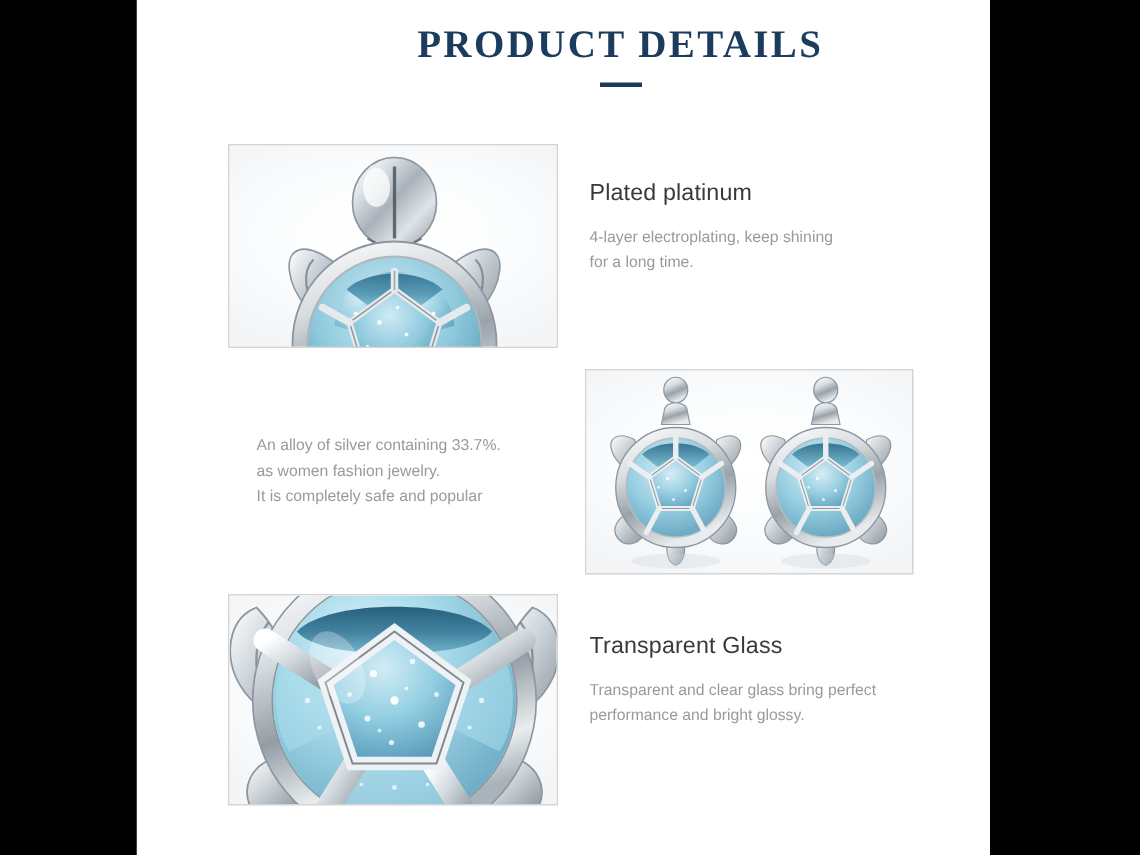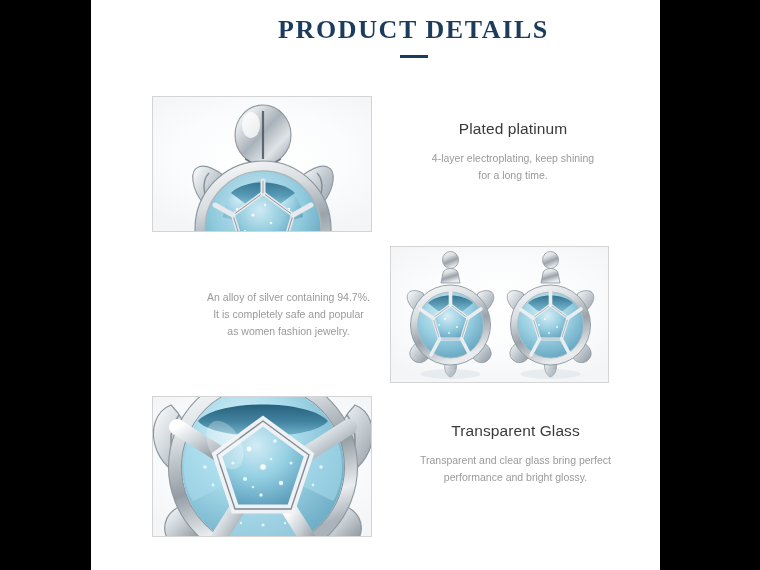--- a/index.html
+++ b/index.html
@@ -67,21 +67,21 @@
     box-sizing: border-box;
     overflow: hidden;
   }
   .photo-inner {
     position: absolute;
     inset: 0;
     background:
       radial-gradient(ellipse 70% 60% at 50% 45%, #ffffff 0%, #fbfcfd 55%, #f3f5f7 100%);
   }
 
-  .text-block { position: absolute; text-align: center; }
+  .text-block { position: absolute; }
   .feature-title {
     margin: 0;
     font-size: 15.5px;
     font-weight: normal;
     color: #3a3a3a;
     letter-spacing: .1px;
     line-height: 1.2;
   }
   .feature-desc {
     margin: 11px 0 0 0;
@@ -202,23 +202,23 @@
     <div class="text-block" id="text-1">
       <h2 class="feature-title">Plated platinum</h2>
       <p class="feature-desc">
         <span>4-layer electroplating, keep shining</span>
         <span>for a long time.</span>
       </p>
     </div>
 
     <div class="text-block" id="text-2">
       <p class="feature-desc">
-        <span>An alloy of silver containing 94.7%.</span>
+        <span>An alloy of silver containing 33.7%.</span>
+        <span>as women fashion jewelry.</span>
         <span>It is completely safe and popular</span>
-        <span>as women fashion jewelry.</span>
       </p>
     </div>
 
     <div class="photo-frame" id="photo-2">
       <div class="photo-inner"></div>
       <svg class="turtle-svg" width="219" height="137" viewBox="0 0 219 137" style="left:0;top:0;">
         <defs>
           <linearGradient id="r2sil" x1="0" y1="0" x2="0.4" y2="1">
             <stop offset="0%" stop-color="#ffffff"></stop>
             <stop offset="38%" stop-color="#d9dee1"></stop>

